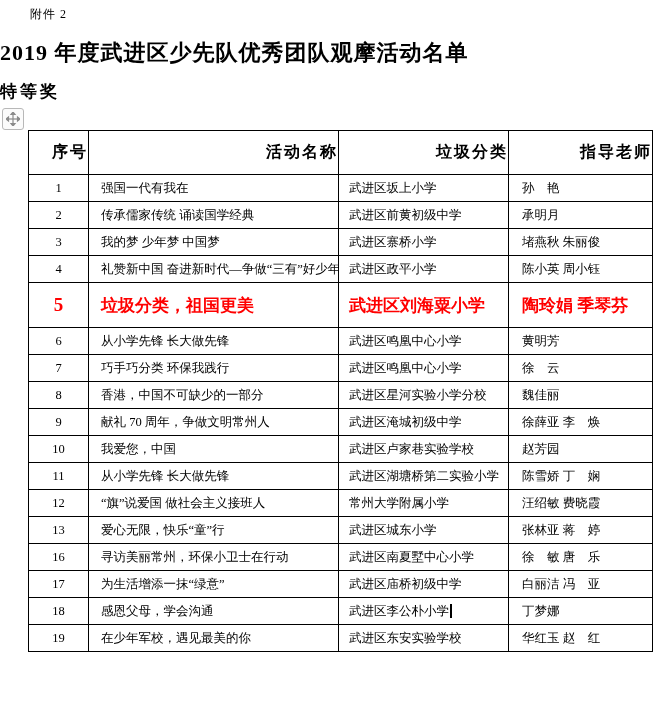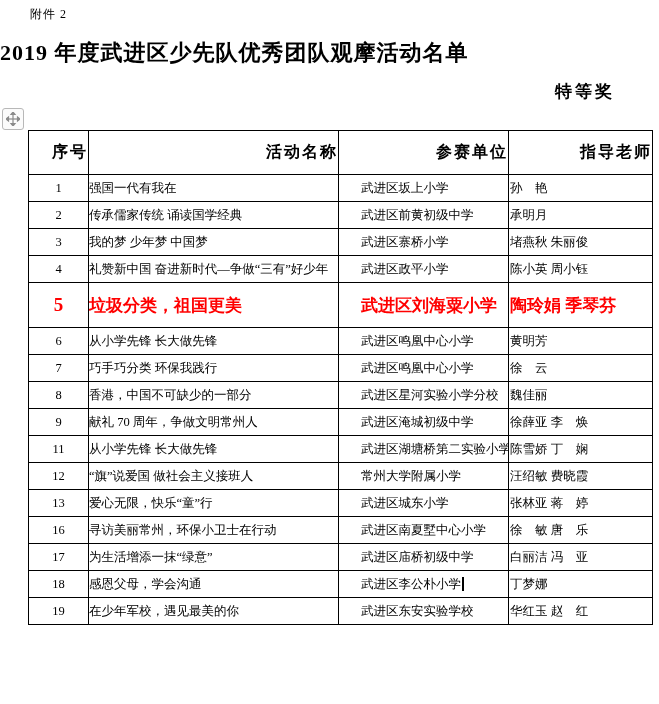--- a/index.html
+++ b/index.html
@@ -20,21 +20,21 @@
     margin-top: 15px;
     width: 630px;
     text-align: left;
     font-size: 22px;
     font-weight: bold;
     letter-spacing: 1px;
   }
   .section-title {
     margin-top: 12px;
     width: 615px;
-    text-align: right;
+    text-align: left;
     font-size: 17px;
     font-weight: bold;
     letter-spacing: 3px;
   }
   .move-handle {
     position: absolute;
     left: 2px; top: 108px;
     width: 22px; height: 22px;
     border: 1px solid #b8b8b8;
     border-radius: 3px;
@@ -60,23 +60,23 @@
     font-size: 16px;
     font-weight: bold;
     letter-spacing: 2px;
     text-align: right;
   }
   table.award td {
     height: 27px;
     font-size: 12.5px;
   }
   td.c-no { text-align: center; font-size: 13px; }
-  td.c-act { padding-left: 0; }
-  td.c-unit { padding-left: 22px; margin-top: 39px; }
-  td.c-teach { padding-left: 1px; }
+  td.c-act { padding-left: 12px; }
+  td.c-unit { padding-left: 10px; margin-top: 39px; }
+  td.c-teach { padding-left: 13px; }
   tr.highlight td {
     color: #ff0000;
     font-weight: bold;
     font-size: 17px;
     height: 45px;
   }
   tr.highlight td.c-no { font-size: 19px; }
   .caret {
     display: inline-block;
     width: 2px; height: 14px;
@@ -110,21 +110,21 @@
     <colgroup>
       <col style="width:60px">
         <col style="width:250px">
         <col style="width:170px">
         <col style="width:144px">
     </colgroup>
     <thead>
       <tr>
         <th>序号</th>
         <th>活动名称</th>
-        <th>参赛单位</th>
+        <th>垃圾分类</th>
         <th>指导老师</th>
       </tr>
     </thead>
     <tbody>
         <tr>
           <td class="c-no">1</td>
           <td class="c-act">强国一代有我在</td>
           <td class="c-unit">武进区坂上小学</td>
           <td class="c-teach">孙　艳</td>
         </tr>
@@ -170,20 +170,26 @@
           <td class="c-unit">武进区星河实验小学分校</td>
           <td class="c-teach">魏佳丽</td>
         </tr>
         <tr>
           <td class="c-no">9</td>
           <td class="c-act">献礼 70 周年，争做文明常州人</td>
           <td class="c-unit">武进区淹城初级中学</td>
           <td class="c-teach">徐薛亚 李　焕</td>
         </tr>
         <tr>
+          <td class="c-no">10</td>
+          <td class="c-act">我爱您，中国</td>
+          <td class="c-unit">武进区卢家巷实验学校</td>
+          <td class="c-teach">赵芳园</td>
+        </tr>
+        <tr>
           <td class="c-no">11</td>
           <td class="c-act">从小学先锋 长大做先锋</td>
           <td class="c-unit">武进区湖塘桥第二实验小学</td>
           <td class="c-teach">陈雪娇 丁　娴</td>
         </tr>
         <tr>
           <td class="c-no">12</td>
           <td class="c-act">“旗”说爱国 做社会主义接班人</td>
           <td class="c-unit">常州大学附属小学</td>
           <td class="c-teach">汪绍敏 费晓霞</td>

